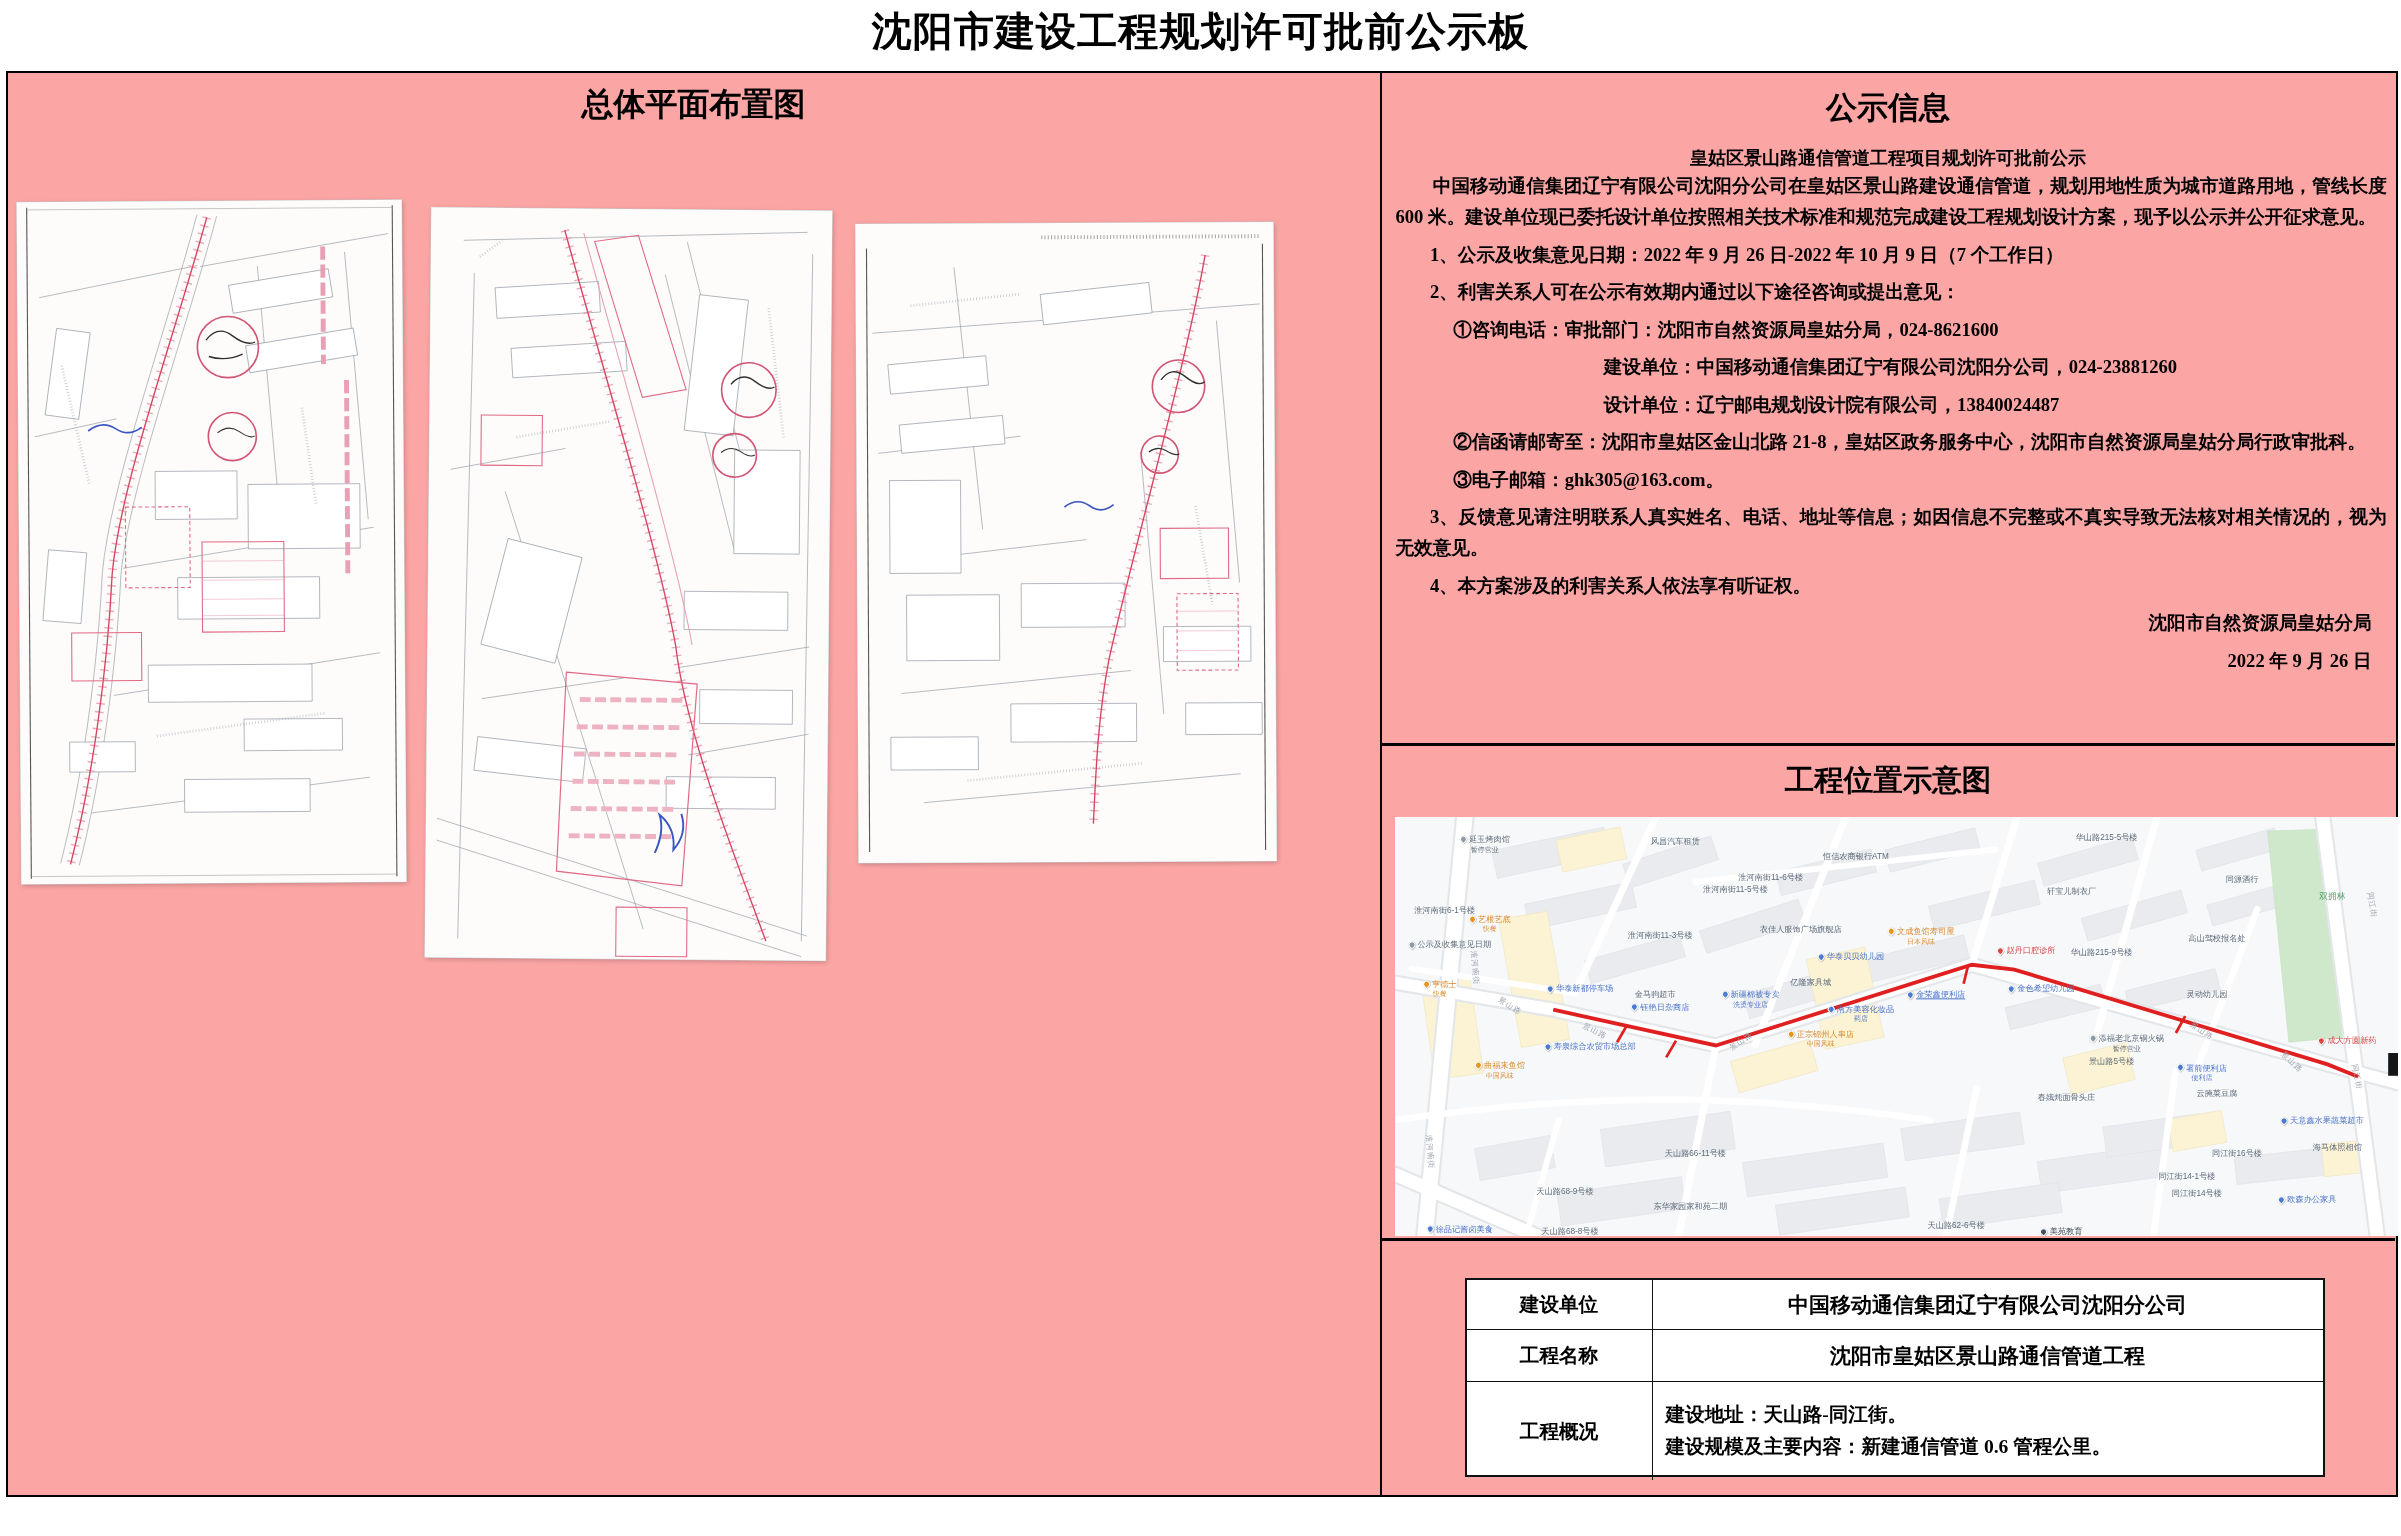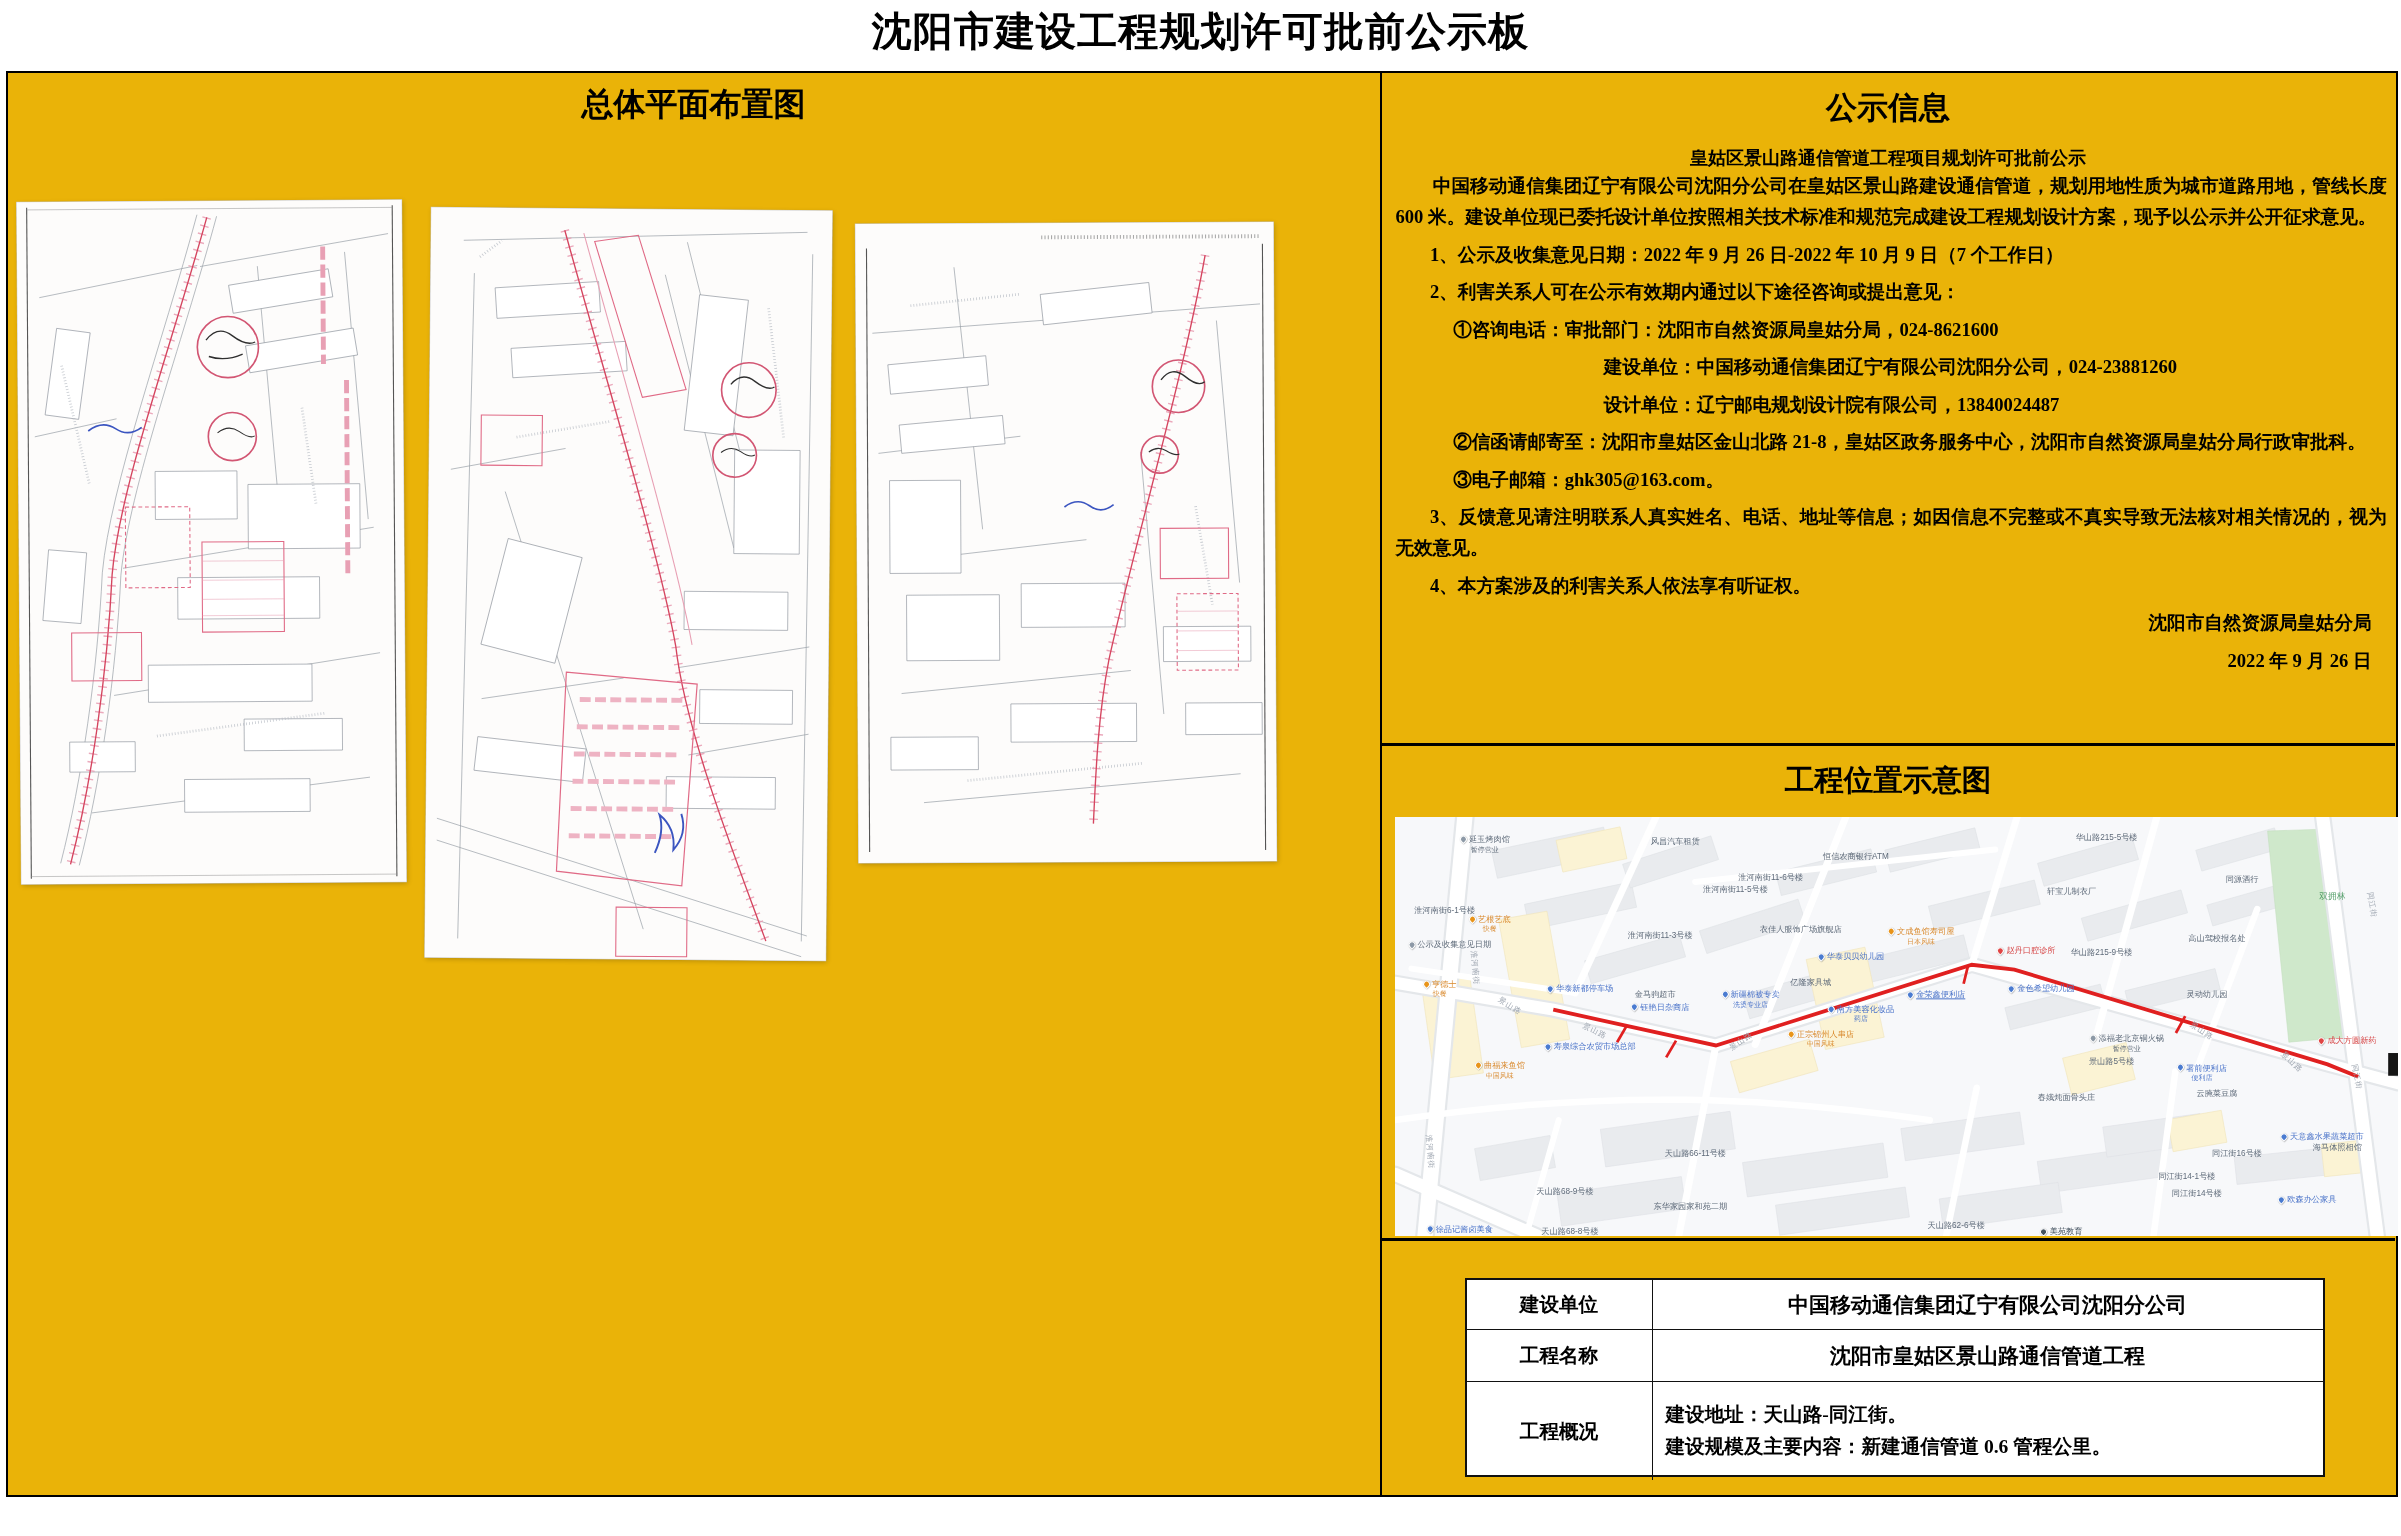--- a/index.html
+++ b/index.html
@@ -6,21 +6,21 @@
   body{width:2401px;height:1536px;position:relative;overflow:hidden;
        font-family:"Liberation Serif","DejaVu Serif",serif;color:#000;}
   [data-interactable]{box-sizing:border-box;}
 
   
   .page-title{position:absolute;top:0;left:0;width:2401px;height:64px;line-height:64px;
     text-align:center;font-size:40px;font-weight:bold;letter-spacing:1.1px;}
 
   
   .frame{position:absolute;left:5.5px;top:71px;width:2392px;height:1426px;
-    border:2.7px solid #000;background:#eab308;}
+    border:2.7px solid #000;background:#fca5a5;}
   .col-left{position:absolute;left:0;top:0;width:1372px;height:100%;}
   .col-right{position:absolute;left:1372px;top:0;width:1015px;height:100%;border-left:2.7px solid #000;}
 
   .panel-title{position:absolute;left:0;width:100%;text-align:center;font-weight:bold;}
   .left-title{top:9.8px;font-size:32px;}
 
   
   .plan{position:absolute;background:#fdfcfb;box-shadow:0 0 0 0.5px #c8c8c8,1.1px 1.6px 4.9px rgba(0,0,0,.22);}
   .plan svg{display:block;width:100%;height:100%;}
   .plan1{left:11px;top:128px;width:385px;height:682px;transform:rotate(-.4deg);}
@@ -512,21 +512,21 @@
             <span class="sub" data-interactable="false"></span>
           </div>
             <div class="map-label t-text" data-interactable="false" style="left: 82%; top: 66%;">
             <span class="lbl" data-interactable="false">云腌菜豆腐</span>
             <span class="sub" data-interactable="false"></span>
           </div>
             <div class="map-label t-text" data-interactable="false" style="left: 67%; top: 67%;">
             <span class="lbl" data-interactable="false">春娥炖面骨头庄</span>
             <span class="sub" data-interactable="false"></span>
           </div>
-            <div class="map-label t-blue" data-interactable="false" style="left: 92.5%; top: 72.5%; margin-top: 16px;">
+            <div class="map-label t-blue" data-interactable="false" style="left: 92.5%; top: 72.5%;">
             <span class="pin" data-interactable="false"></span><span class="lbl" data-interactable="false">天意鑫水果蔬菜超市</span>
             <span class="sub" data-interactable="false"></span>
           </div>
             <div class="map-label t-text" data-interactable="false" style="left: 94%; top: 79%;">
             <span class="lbl" data-interactable="false">海马体照相馆</span>
             <span class="sub" data-interactable="false"></span>
           </div>
             <div class="map-label t-text" data-interactable="false" style="left: 84%; top: 80.5%;">
             <span class="lbl" data-interactable="false">同江街16号楼</span>
             <span class="sub" data-interactable="false"></span>

